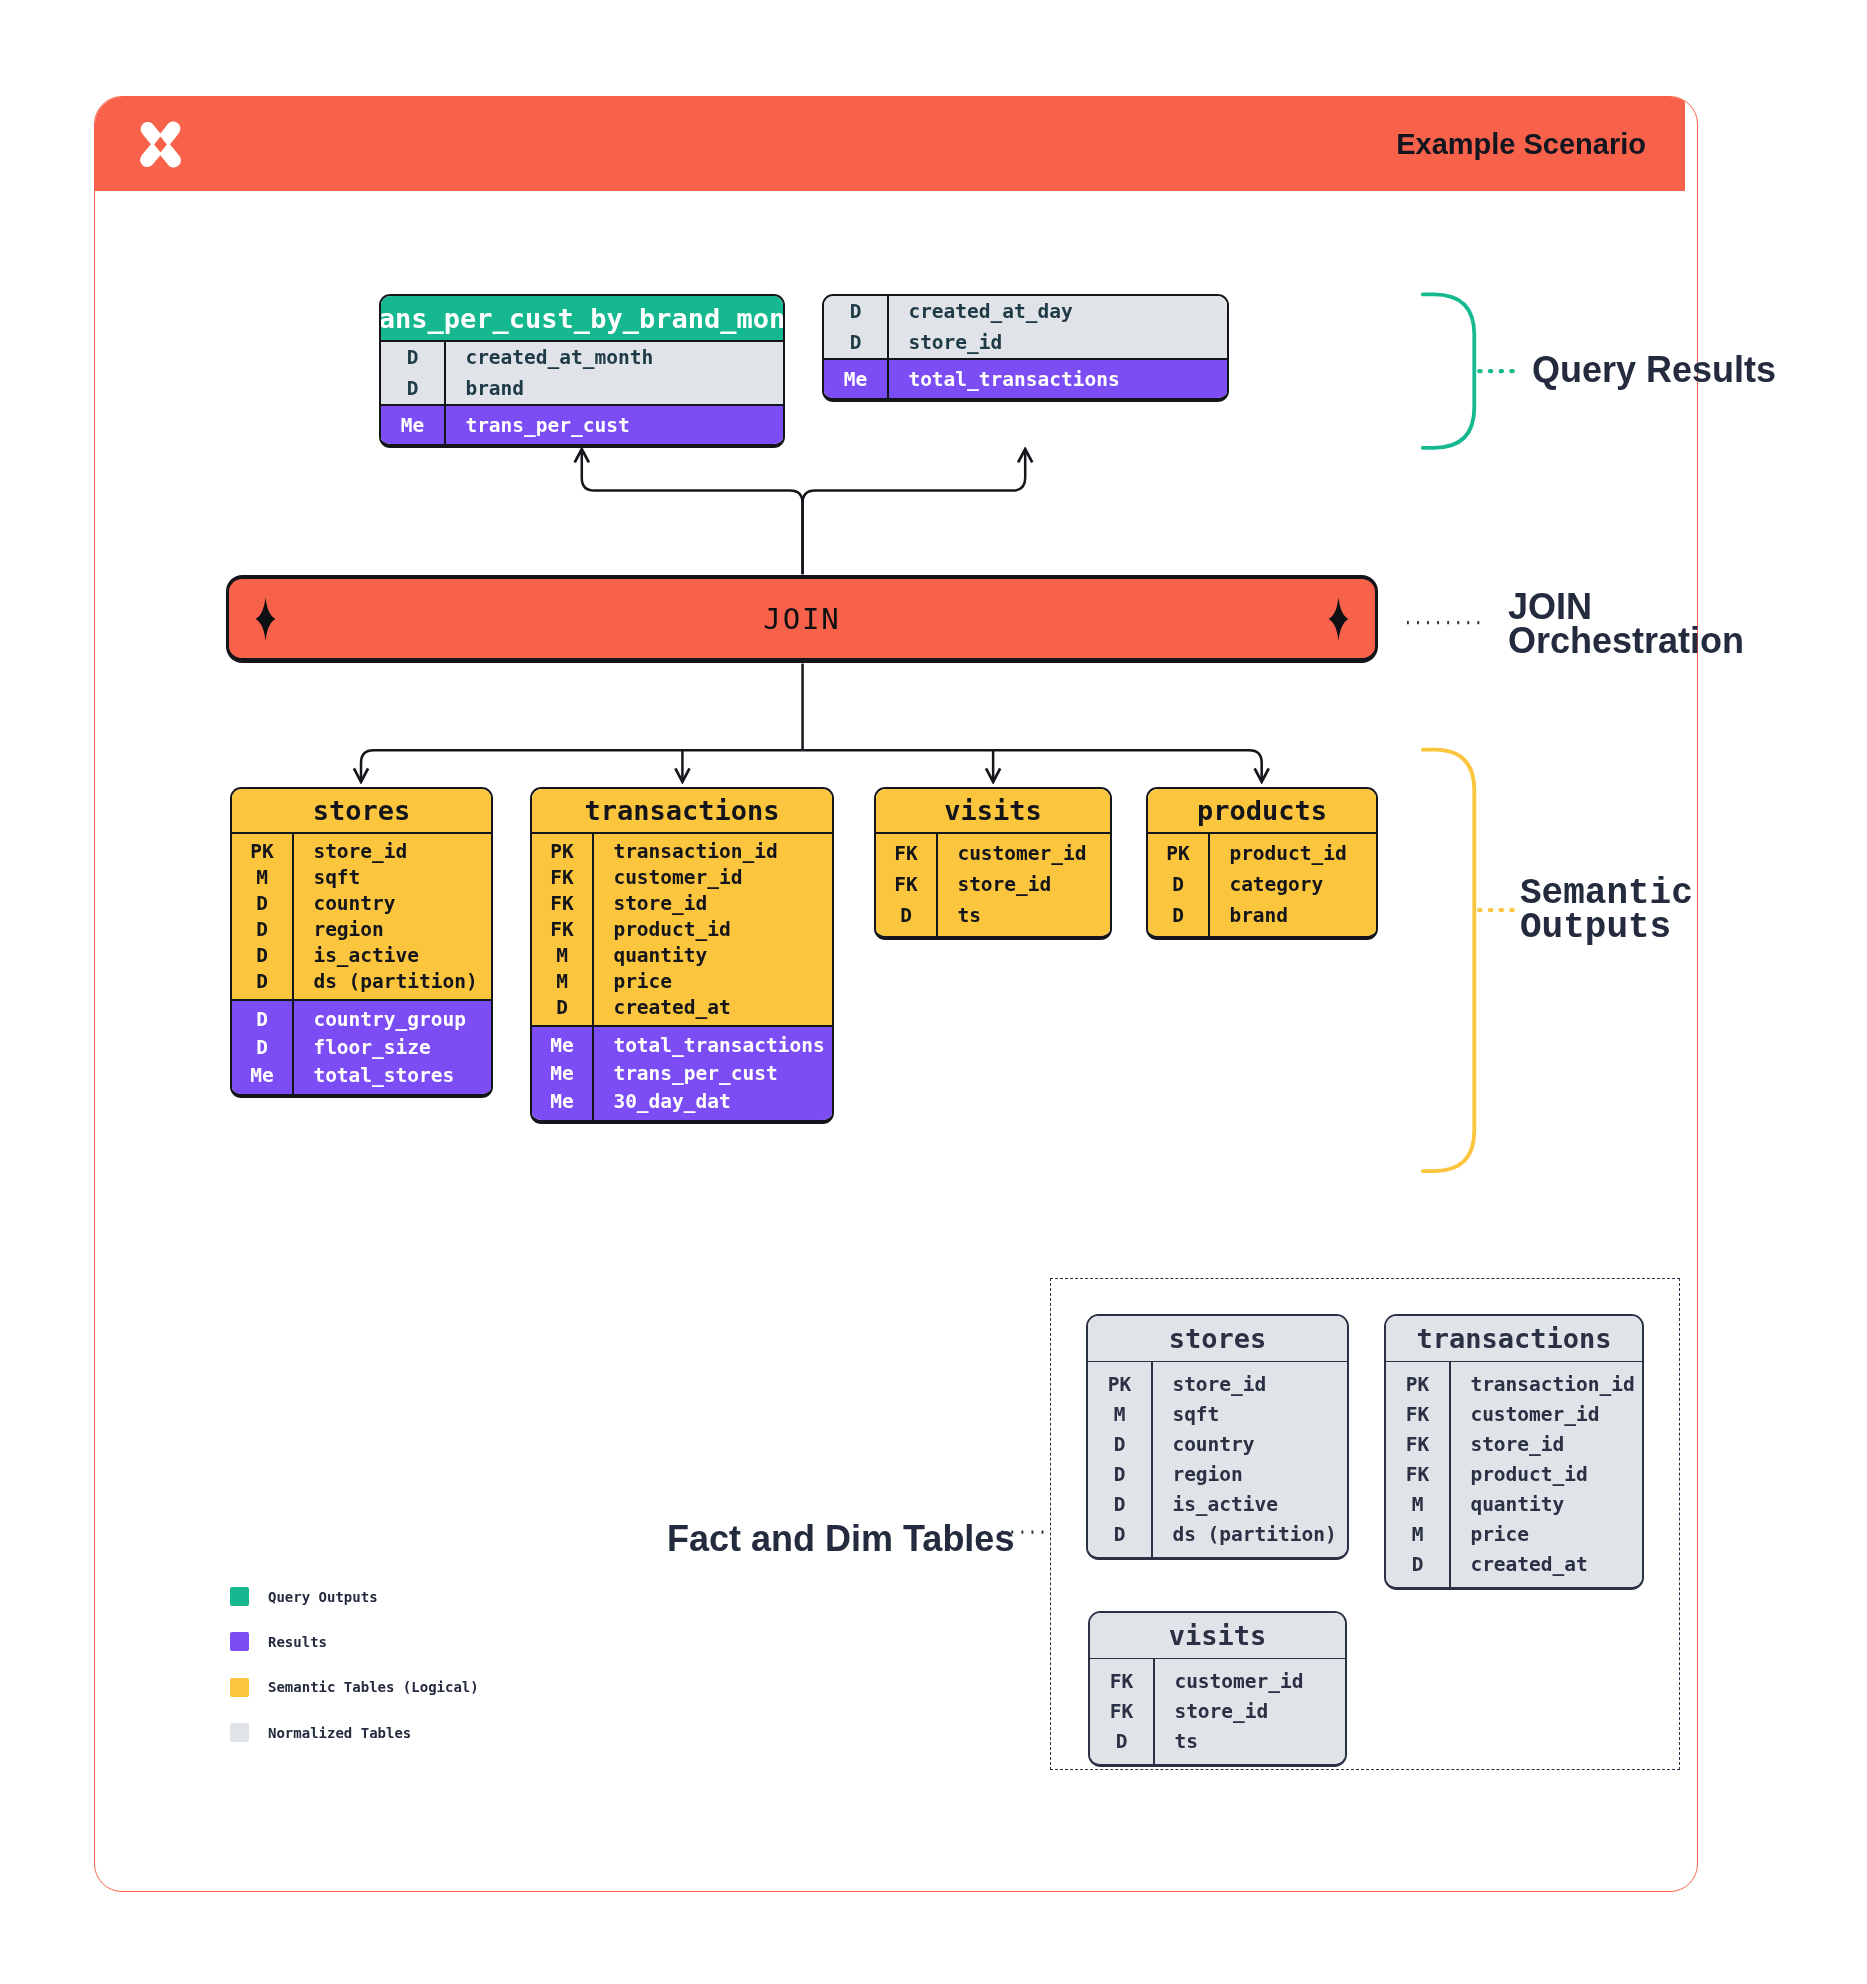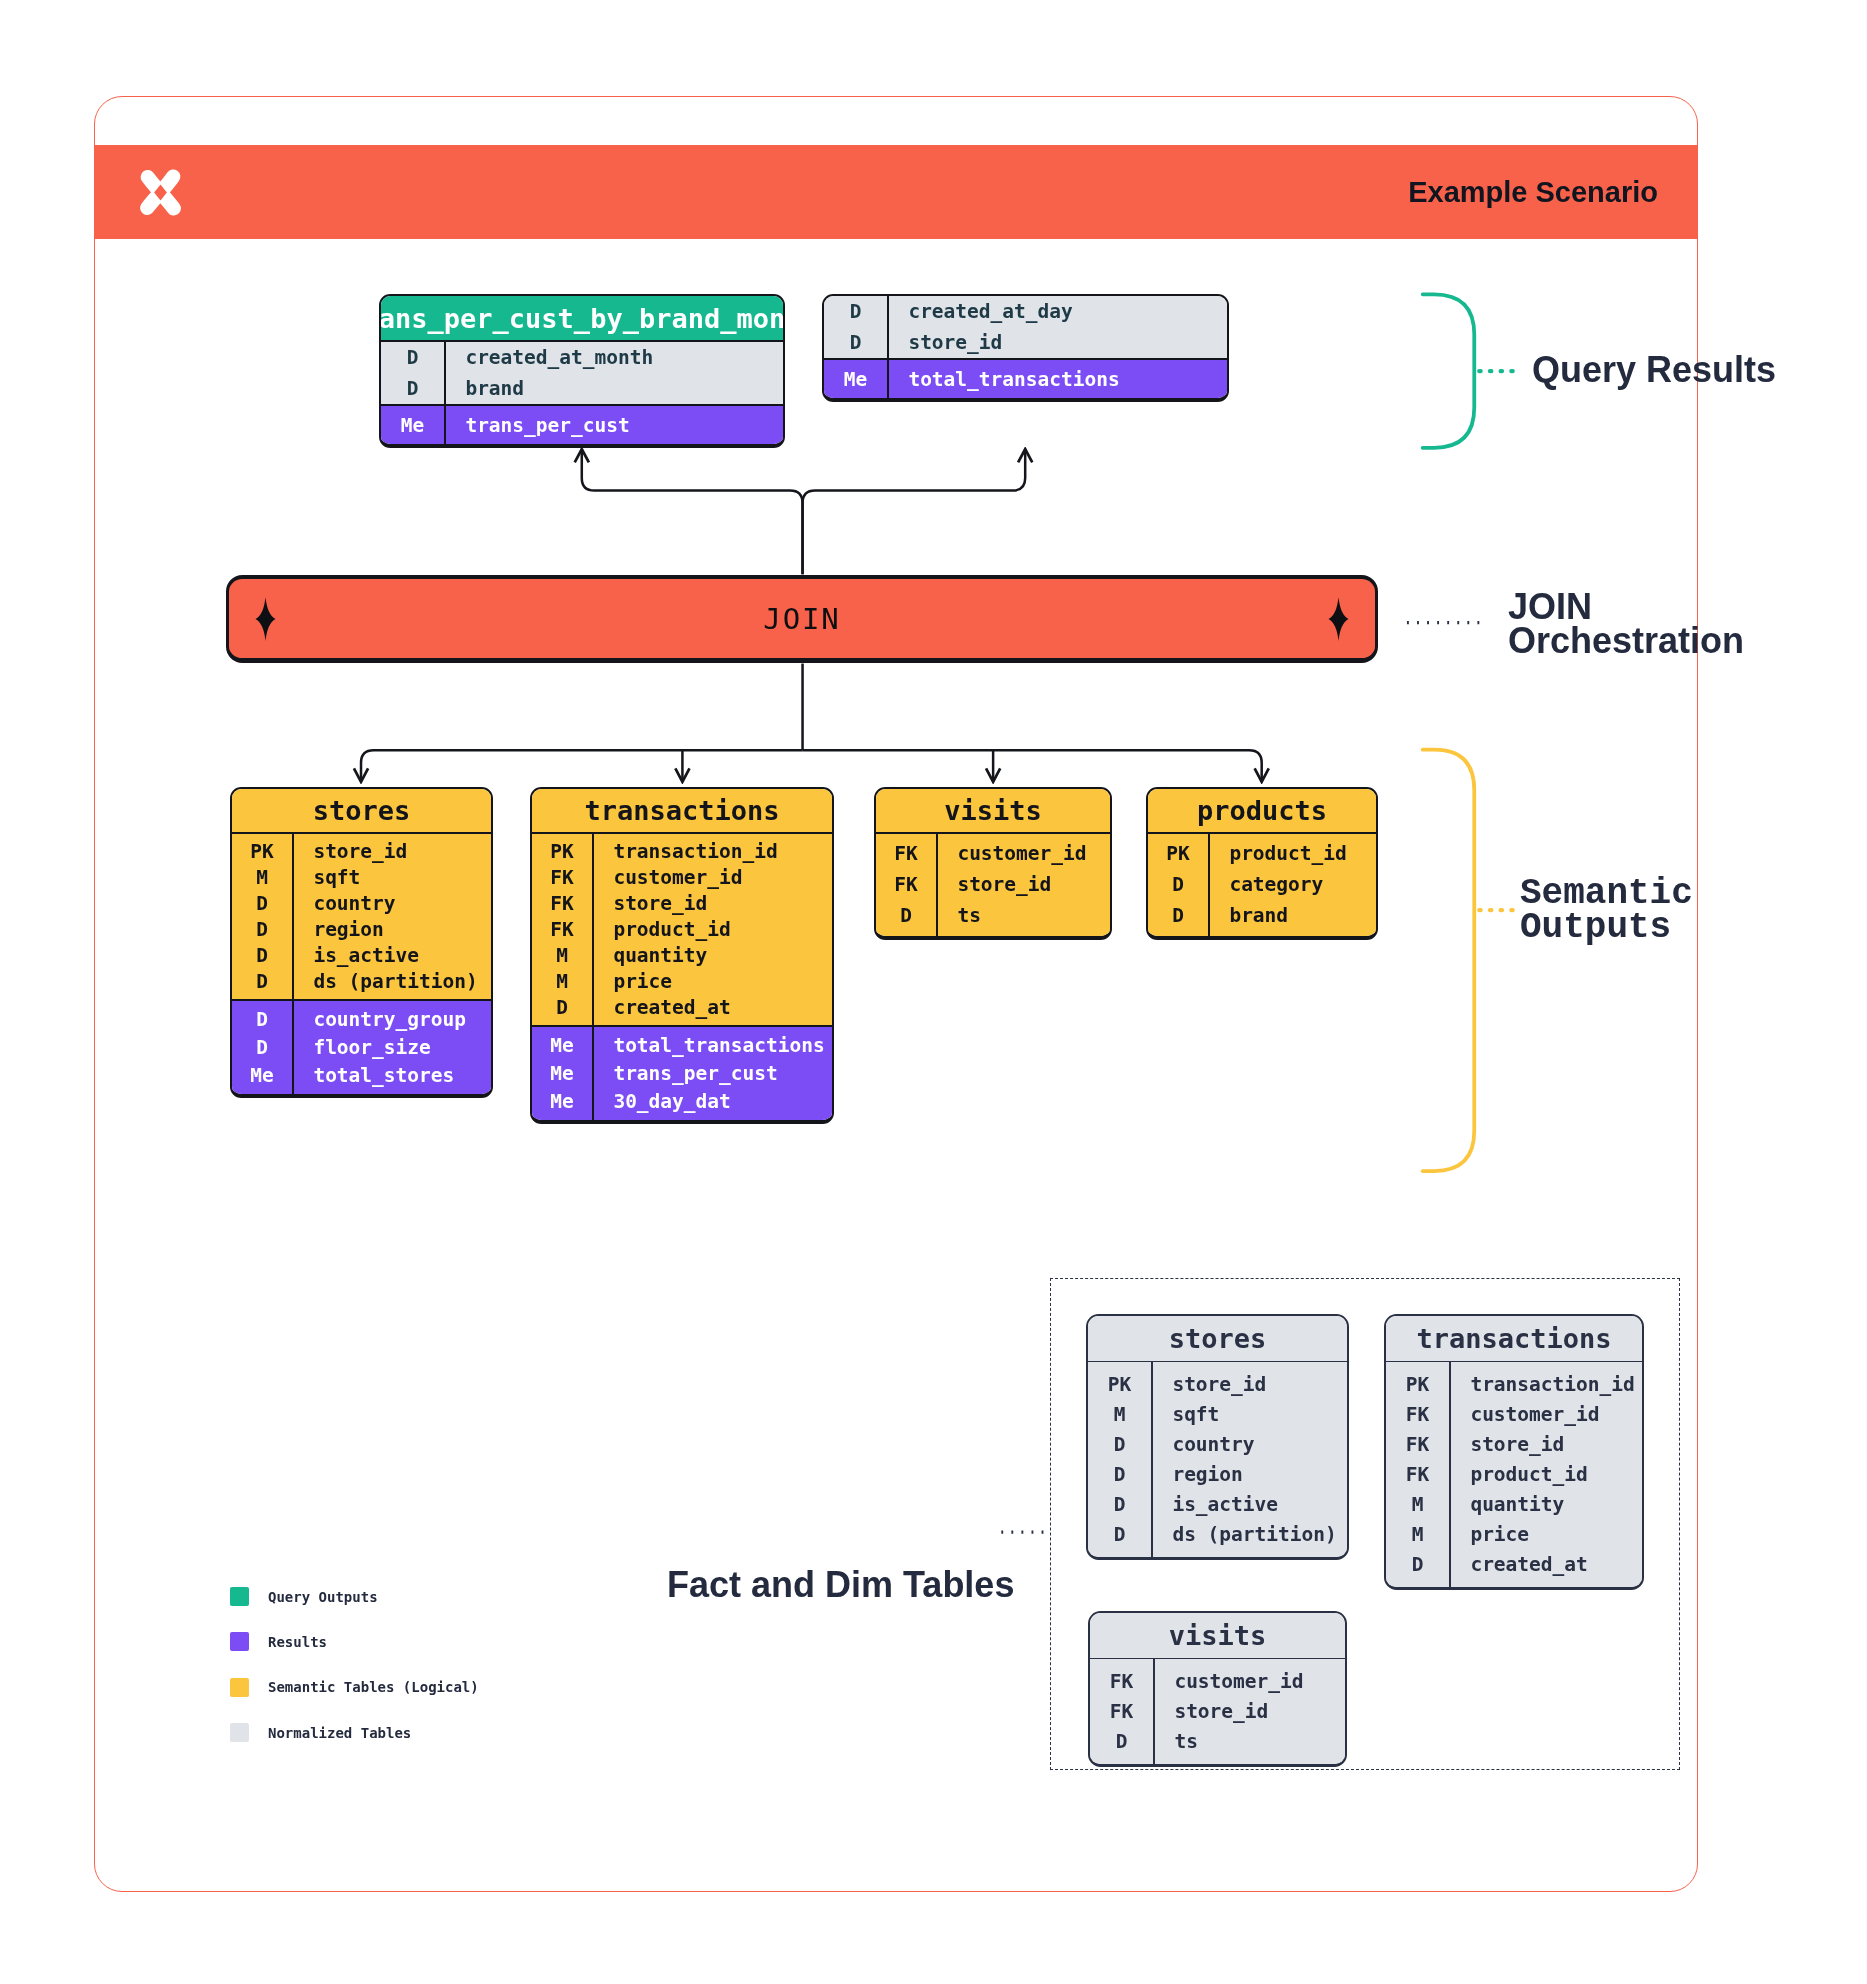--- a/index.html
+++ b/index.html
@@ -4,22 +4,22 @@
 <style>
   html,body{margin:0;padding:0;background:#ffffff;}
   body{width:1868px;height:1985px;position:relative;overflow:hidden;
        font-family:"Liberation Sans",sans-serif;}
   .canvas{position:absolute;left:0;top:0;width:1868px;height:1985px;}
 
   
   .card{position:absolute;left:94px;top:96px;width:1604px;height:1796px;
         border:1.9px solid var(--orange);border-radius:28px;background:#fff;overflow:hidden;
         box-sizing:border-box;}
-  .band{position:absolute;left:0;top:0;right:0;height:94px;background:var(--orange);
-        display:flex;align-items:center;justify-content:space-between;padding:8px 39px;box-sizing:border-box;margin-top:48px;}
+  .band{position:absolute;left:0;top:0;right:12px;height:94px;background:var(--orange);
+        display:flex;align-items:center;justify-content:space-between;padding:8px 39px;box-sizing:border-box;}
   .logo{width:53px;height:53px;flex:none;}
   .band-title{font-weight:700;font-size:29px;color:#10151f;}
 
   
   .tbl{position:absolute;border:2.5px solid var(--ink);border-bottom-width:4.4px;border-radius:11.3px;
        overflow:hidden;font-family:"DejaVu Sans Mono",monospace;font-weight:700;
        box-sizing:border-box;background:#fff;}
   .thead{display:flex;align-items:center;justify-content:center;font-size:27px;}
   .sec{position:relative;}
   .sec::after{content:"";position:absolute;top:0;bottom:0;left:63px;width:1.9px;background:var(--ink);}
@@ -387,21 +387,21 @@
 
   <div class="slabel" style="left:1532px;top:353px;">Query Results</div>
   <div class="slabel" style="left:1508px;top:590px;">
     <div>JOIN</div>
     <div>Orchestration</div>
   </div>
   <div class="slabel" style="left:1520px;top:877px;font-family:Liberation Mono, monospace;">
     <div>Semantic</div>
     <div>Outputs</div>
   </div>
-  <div class="slabel right-align" style="left:667px;top:1568px;width:327px;">Fact and Dim Tables</div>
+  <div class="slabel right-align" style="left:667px;top:1522px;width:327px;">Fact and Dim Tables</div>
 
   <div class="legend">
       <div class="litem">
         <span class="sw" style="background: rgb(22, 184, 144);"></span>
         <span class="llabel">Query Outputs</span>
       </div>
       <div class="litem">
         <span class="sw" style="background: rgb(124, 76, 245);"></span>
         <span class="llabel">Results</span>
       </div>

